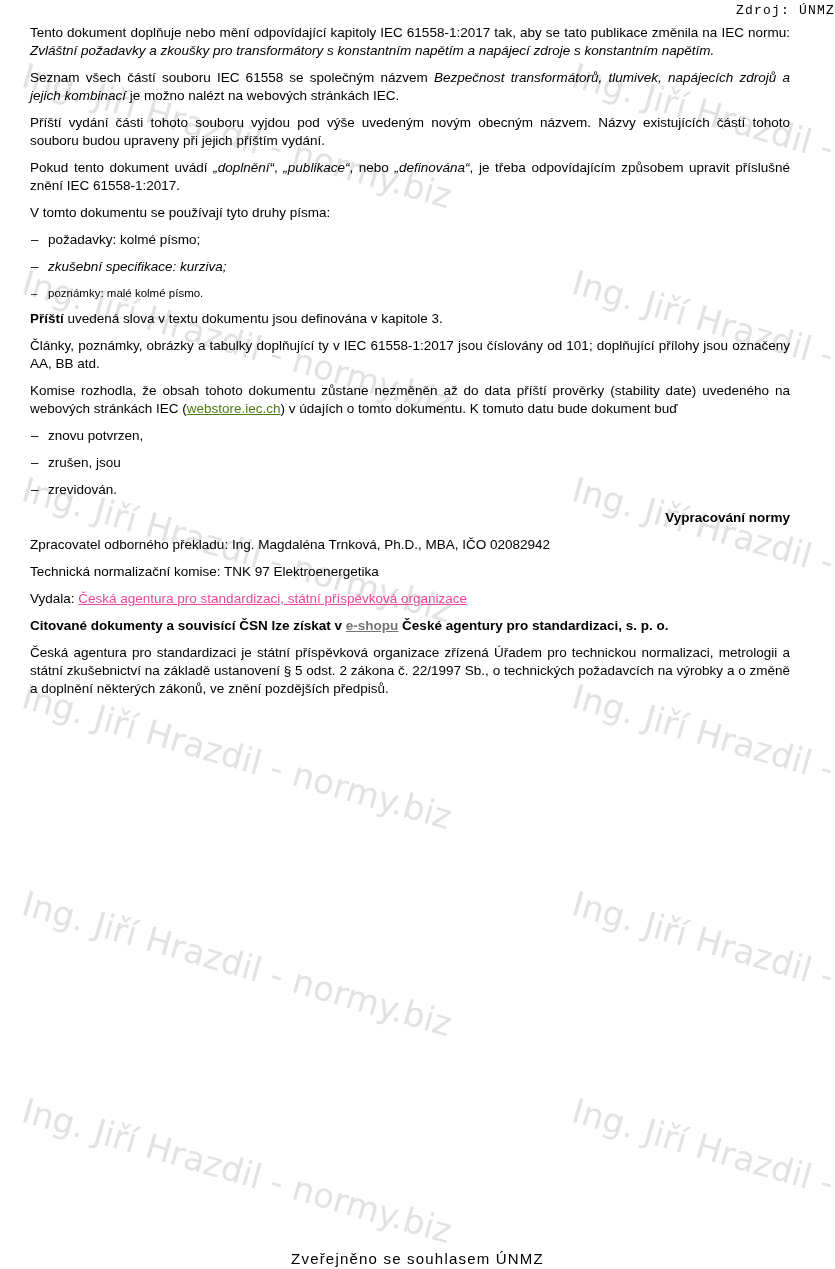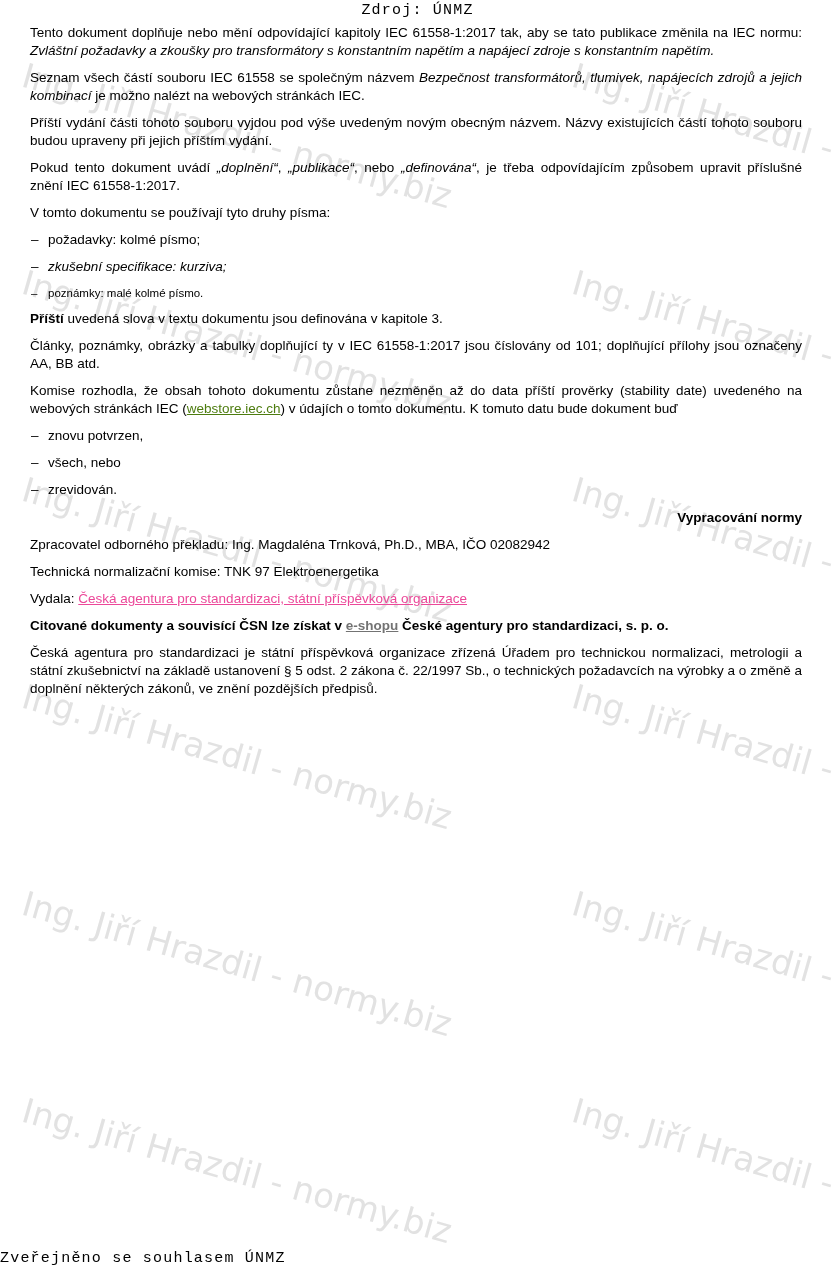--- a/index.html
+++ b/index.html
@@ -8,32 +8,32 @@
     overflow:hidden;color:#000;font-family:"Liberation Sans",sans-serif;
   }
   .watermark-layer{position:absolute;inset:0;z-index:0;}
   .wm{
     position:absolute;white-space:nowrap;font-size:34px;line-height:34px;
     font-family:"DejaVu Sans",sans-serif;
     transform:rotate(16deg);transform-origin:0 0;
     user-select:none;pointer-events:none;
   }
   .hdr{
-    position:absolute;top:2px;left:0;width:100%;text-align:center;z-index:2;
-    font-family:"Liberation Mono",monospace;font-size:15px;line-height:17px;letter-spacing:1.2px;
+    position:absolute;top:2px;left:0;width:100%;text-align:right;z-index:2;
+    font-family:"Liberation Mono",monospace;font-size:13px;line-height:17px;letter-spacing:1.2px;
   }
   .ftr{
-    position:absolute;top:1250px;left:0;width:100%;z-index:2;
-    font-family:Liberation Mono, monospace;font-size:15px;line-height:17px;letter-spacing:1.2px;
+    position:absolute;top:1250px;left:0;width:100%;text-align:center;z-index:2;
+    font-family:Liberation Sans, sans-serif;font-size:15px;line-height:17px;letter-spacing:1.2px;
   }
   .doc{
     position:absolute;left:30px;top:24px;width:776px;z-index:1;
     font-size:13.5px;line-height:18px;text-align:justify;
   }
-  .doc p{margin:0 4px 9px 0;}
+  .doc p{margin:0 16px 9px 0;}
   .doc .heading{font-weight:bold;margin-top:10px;text-align:right;}
   .doc .bold{font-weight:bold;}
   .doc .li{position:relative;padding-left:18px;margin:0 0 9px 0;text-align:left;}
   .doc .li .dash{position:absolute;left:1px;top:0;}
   .doc .li-small{font-size:11.5px;line-height:16px;}
   .it{font-style:italic;}
   a.lnk{text-decoration:underline;cursor:pointer;}
 </style>
 </head>
 <body>
@@ -60,21 +60,21 @@
       <p><span>Příští vydání části tohoto souboru vyjdou pod výše uvedeným novým obecným názvem. Názvy existujících částí tohoto souboru budou upraveny při jejich příštím vydání.</span></p>
       <p><span>Pokud tento dokument uvádí </span><span class="it">„doplnění“</span><span>, </span><span class="it">„publikace“</span><span>, nebo </span><span class="it">„definována“</span><span>, je třeba odpovídajícím způsobem upravit příslušné znění IEC 61558-1:2017.</span></p>
       <p><span>V tomto dokumentu se používají tyto druhy písma:</span></p>
       <div class="li"><span class="dash">–</span><span>požadavky: kolmé písmo;</span></div>
       <div class="li"><span class="dash">–</span><span class="it">zkušební specifikace: kurziva;</span></div>
       <div class="li li-small"><span class="dash">–</span><span>poznámky: malé kolmé písmo.</span></div>
       <p><span style="font-weight: bold;">Příští</span><span> uvedená slova v textu dokumentu jsou definována v kapitole 3.</span></p>
       <p><span>Články, poznámky, obrázky a tabulky doplňující ty v IEC 61558-1:2017 jsou číslovány od 101; doplňující přílohy jsou označeny AA, BB atd.</span></p>
       <p><span>Komise rozhodla, že obsah tohoto dokumentu zůstane nezměněn až do data příští prověrky (stability date) uvedeného na webových stránkách IEC (</span><a class="lnk" style="color: #4d7c0f;">webstore.iec.ch</a><span>) v údajích o tomto dokumentu. K tomuto datu bude dokument buď</span></p>
       <div class="li"><span class="dash">–</span><span>znovu potvrzen,</span></div>
-      <div class="li"><span class="dash">–</span><span>všech, nebo</span></div>
+      <div class="li"><span class="dash">–</span><span>zrušen, jsou</span></div>
       <div class="li"><span class="dash">–</span><span>zrevidován.</span></div>
       <p class="heading"><span>Vypracování normy</span></p>
       <p><span>Zpracovatel odborného překladu: Ing. Magdaléna Trnková, Ph.D., MBA, IČO 02082942</span></p>
       <p><span>Technická normalizační komise: TNK 97 Elektroenergetika</span></p>
       <p><span>Vydala: </span><a class="lnk" style="color: #ec4899;">Česká agentura pro standardizaci, státní příspěvková organizace</a></p>
       <p class="bold"><span>Citované dokumenty a souvisící ČSN lze získat v </span><a class="lnk" style="color: #737373;">e-shopu</a><span> České agentury pro standardizaci, s. p. o.</span></p>
       <p><span>Česká agentura pro standardizaci je státní příspěvková organizace zřízená Úřadem pro technickou normalizaci, metrologii a státní zkušebnictví na základě ustanovení § 5 odst. 2 zákona č. 22/1997 Sb., o technických požadavcích na výrobky a o změně a doplnění některých zákonů, ve znění pozdějších předpisů.</span></p>
     </div>
   <div class="ftr">Zveřejněno se souhlasem ÚNMZ</div>
 </div>

